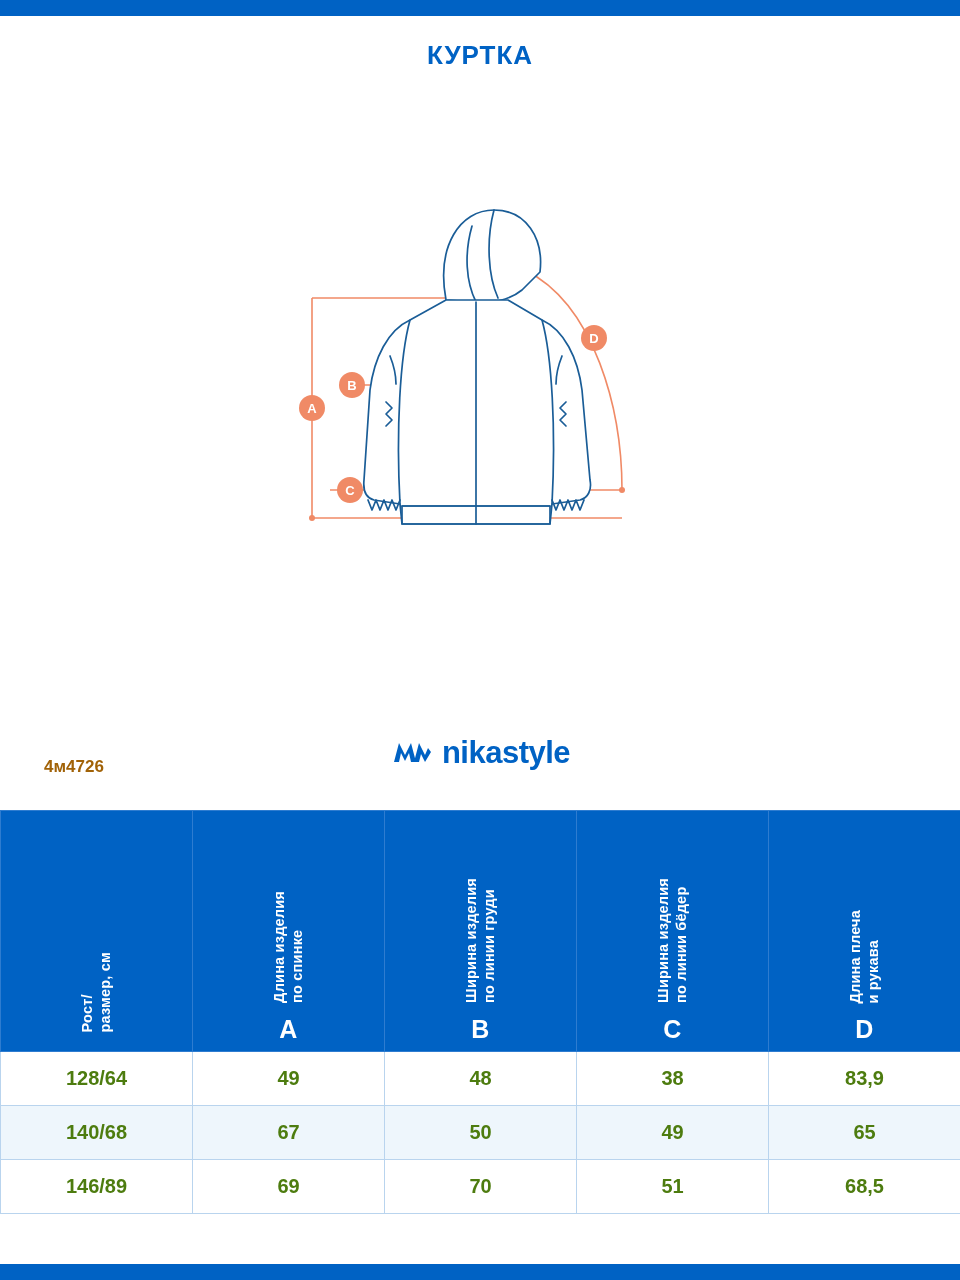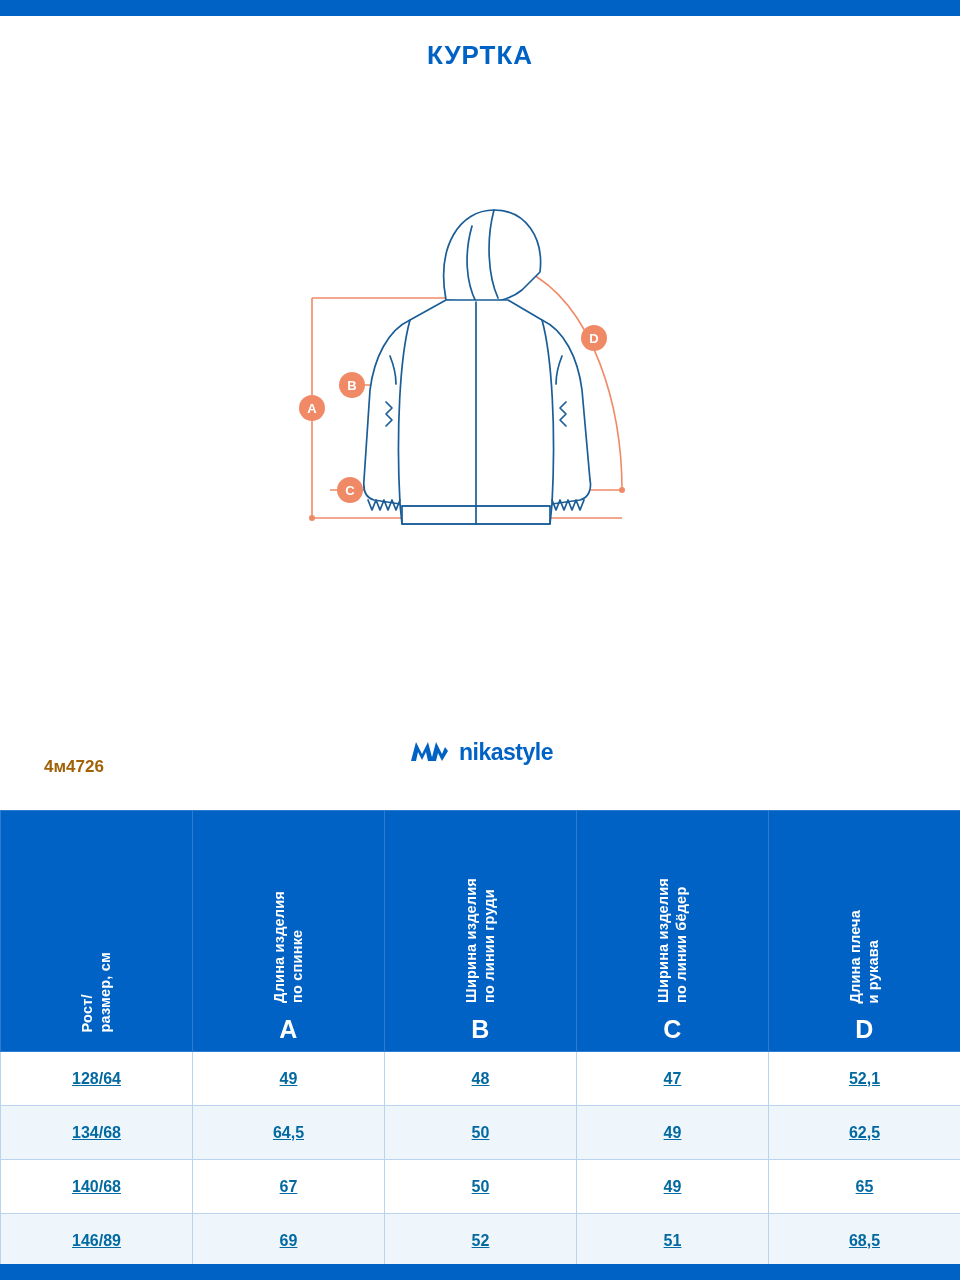--- a/index.html
+++ b/index.html
@@ -75,21 +75,21 @@
     top: 0;
     width: 960px;
     text-align: center;
     display: flex;
     justify-content: center;
     align-items: center;
     gap: 10px;
   }
   .brand-name {
     color: #0062c4;
-    font-size: 23px;
+    font-size: 31px;
     font-weight: bold;
     letter-spacing: -0.5px;
   }
   table.size-table {
     position: absolute;
     left: 0;
     top: 810px;
     width: 960px;
     border-collapse: collapse;
     table-layout: fixed;
@@ -130,24 +130,23 @@
     font-size: 25px;
     font-weight: bold;
     margin-top: 12px;
     letter-spacing: 0.5px;
   }
   .firstcol .vtext {
     text-align: left;
   }
   table.size-table tbody td {
     height: 51px;
-    color: #0369a1;
-    font-size: 16px;
-    font-weight: bold;
-    text-decoration: underline;
+    color: #4d7c0f;
+    font-size: 20px;
+    font-weight: bold;
   }
   tbody tr:nth-child(even) td {
     background: #eef6fc;
   }
   tbody tr:nth-child(odd) td {
     background: #ffffff;
   }
   .col-1 { width: 192px; }
   .col-2 { width: 192px; }
   .col-3 { width: 192px; }
@@ -286,41 +285,34 @@
             <span class="vletter">D</span>
           </div>
         </th>
       </tr>
     </thead>
     <tbody>
       <tr>
         <td>128/64</td>
         <td>49</td>
         <td>48</td>
-        <td>47</td>
-        <td>52,1</td>
-      </tr>
-      <tr>
-        <td>134/68</td>
-        <td>64,5</td>
-        <td>50</td>
-        <td>49</td>
-        <td>62,5</td>
+        <td>38</td>
+        <td>83,9</td>
       </tr>
       <tr>
         <td>140/68</td>
         <td>67</td>
         <td>50</td>
         <td>49</td>
         <td>65</td>
       </tr>
       <tr>
         <td>146/89</td>
         <td>69</td>
-        <td>52</td>
+        <td>70</td>
         <td>51</td>
         <td>68,5</td>
       </tr>
     </tbody>
   </table>
 
   <div class="bottom-bar"></div>
 </div>
 
 </body></html>

